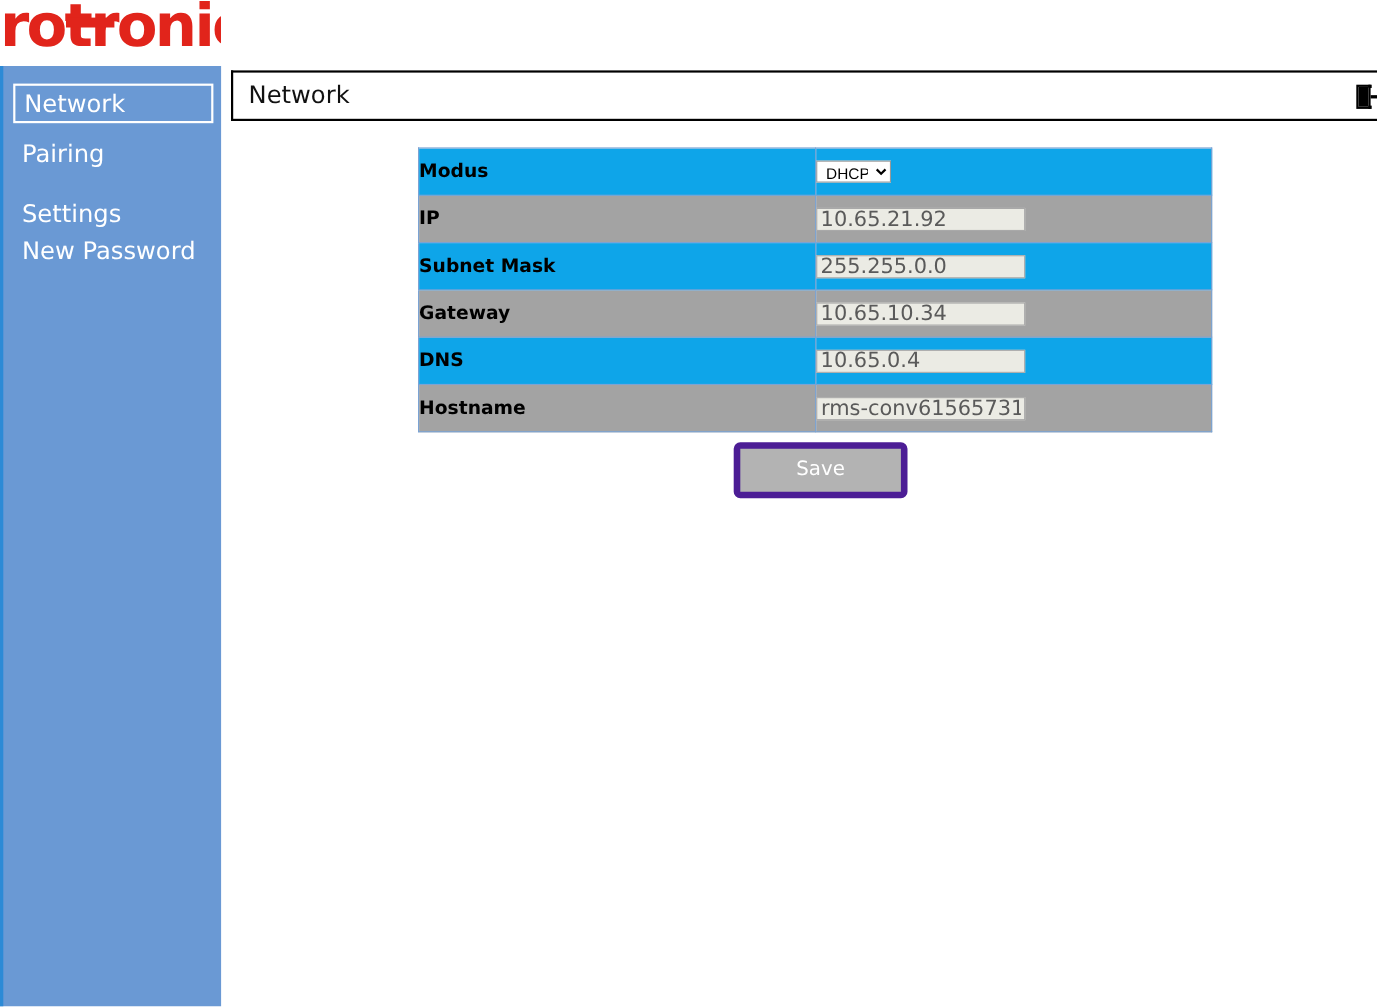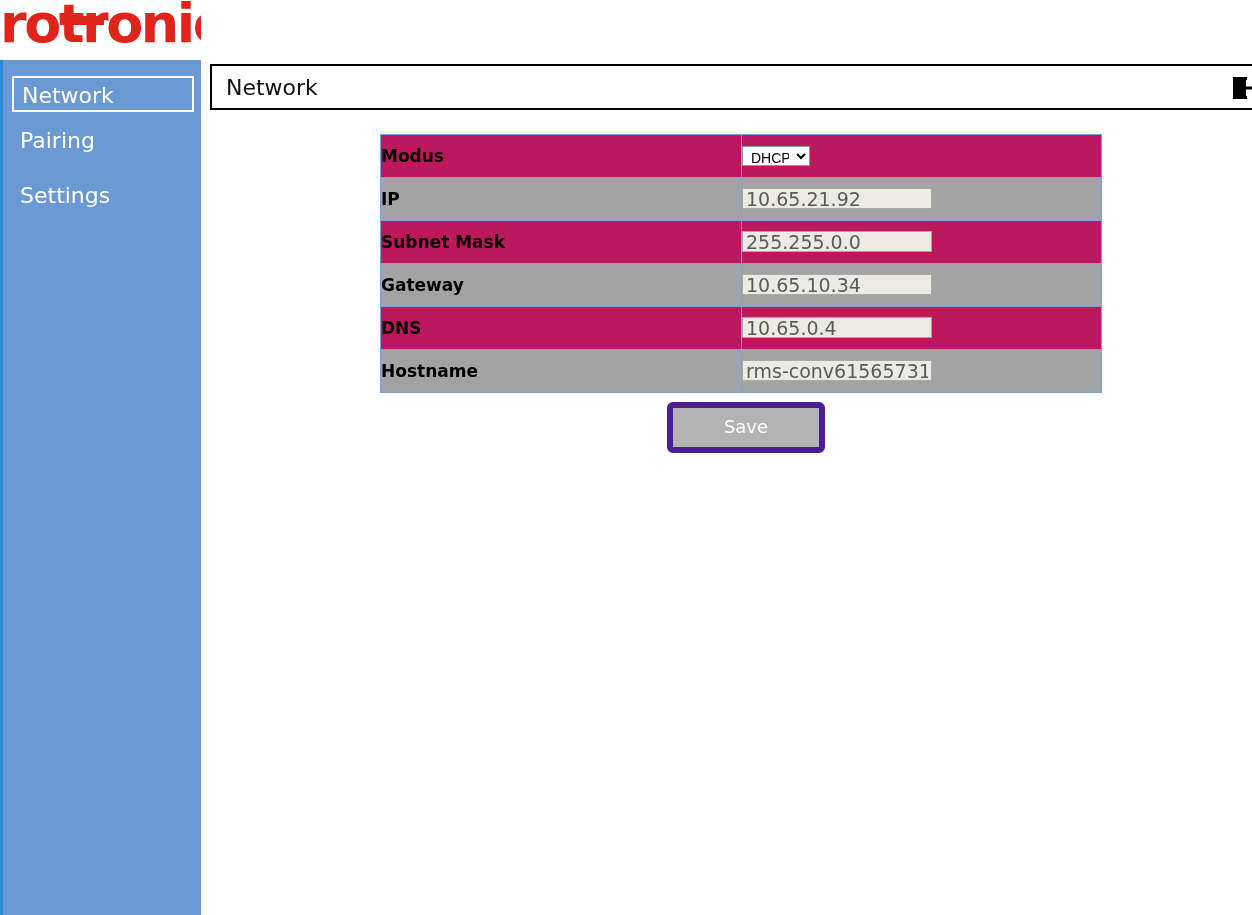--- a/index.html
+++ b/index.html
@@ -121,21 +121,21 @@
     width: 720px;
     border-collapse: collapse;
     table-layout: fixed;
   }
   #form-table td {
     border: 1px solid #7ba3d4;
     height: 42px;
     padding: 0;
     vertical-align: middle;
   }
-  #form-table tr.odd td { background: #be185d; }
+  #form-table tr.odd td { background: #0ea5e9; }
   #form-table tr.even td { background: #a3a3a3; }
 
   td.label-cell {
     width: 360px;
     font-family: "DejaVu Sans", "Liberation Sans", sans-serif;
     font-weight: bold;
     font-size: 17px;
     color: #000000;
     padding-left: 13px;
   }
@@ -202,20 +202,23 @@
   <nav id="sidebar">
     <div class="sidebar-item selected" id="sidebar-item-0">
       <span>Network</span>
     </div>
     <div class="sidebar-item" id="sidebar-item-1">
       <span>Pairing</span>
     </div>
     <div class="sidebar-item" id="sidebar-item-2">
       <span>Settings</span>
     </div>
+    <div class="sidebar-item" id="sidebar-item-3">
+      <span>New Password</span>
+    </div>
   </nav>
 </div>
 
 <div id="header-bar">
   <div id="page-title">Network</div>
   <div id="logout-button">
     <svg width="30" height="28" viewBox="0 0 30 28" xmlns="http://www.w3.org/2000/svg">
 
       <rect x="3" y="3" width="13" height="22" fill="#000000"></rect>
       <rect x="5" y="5" width="9" height="18" fill="#ffffff"></rect>

